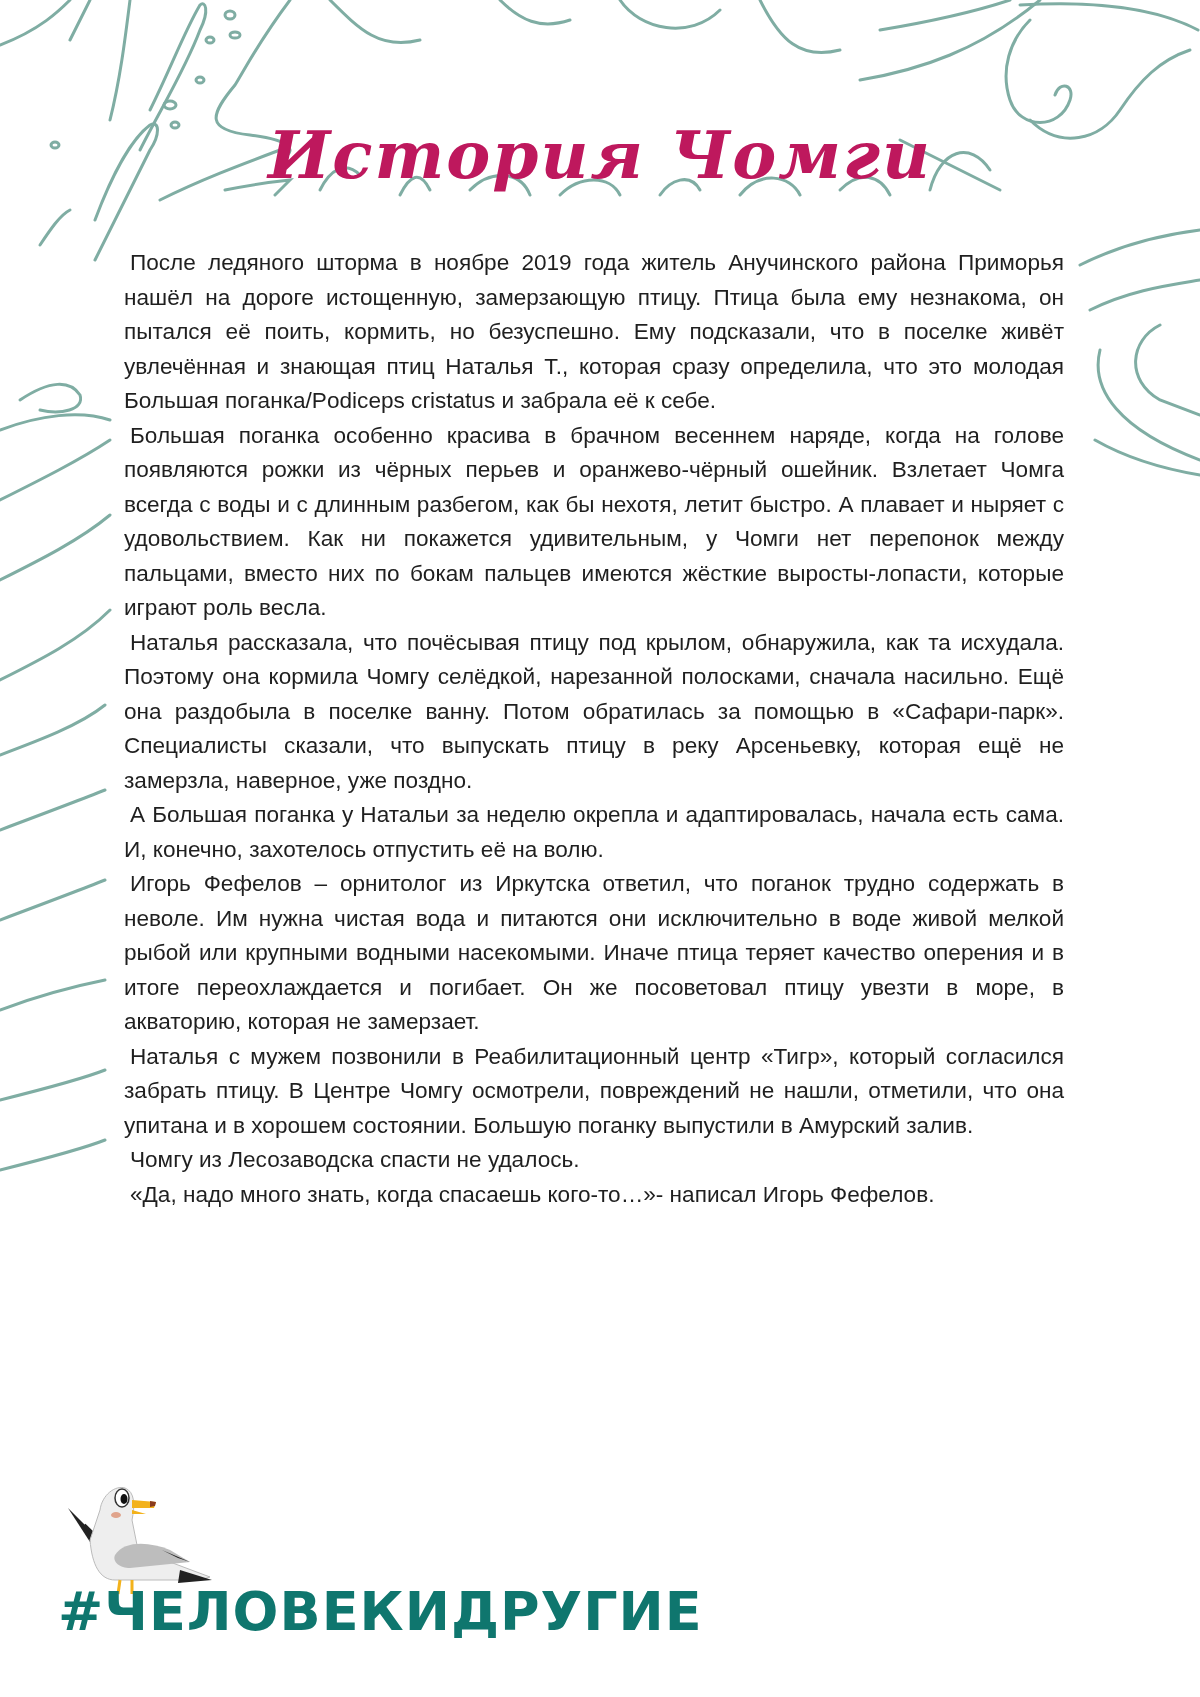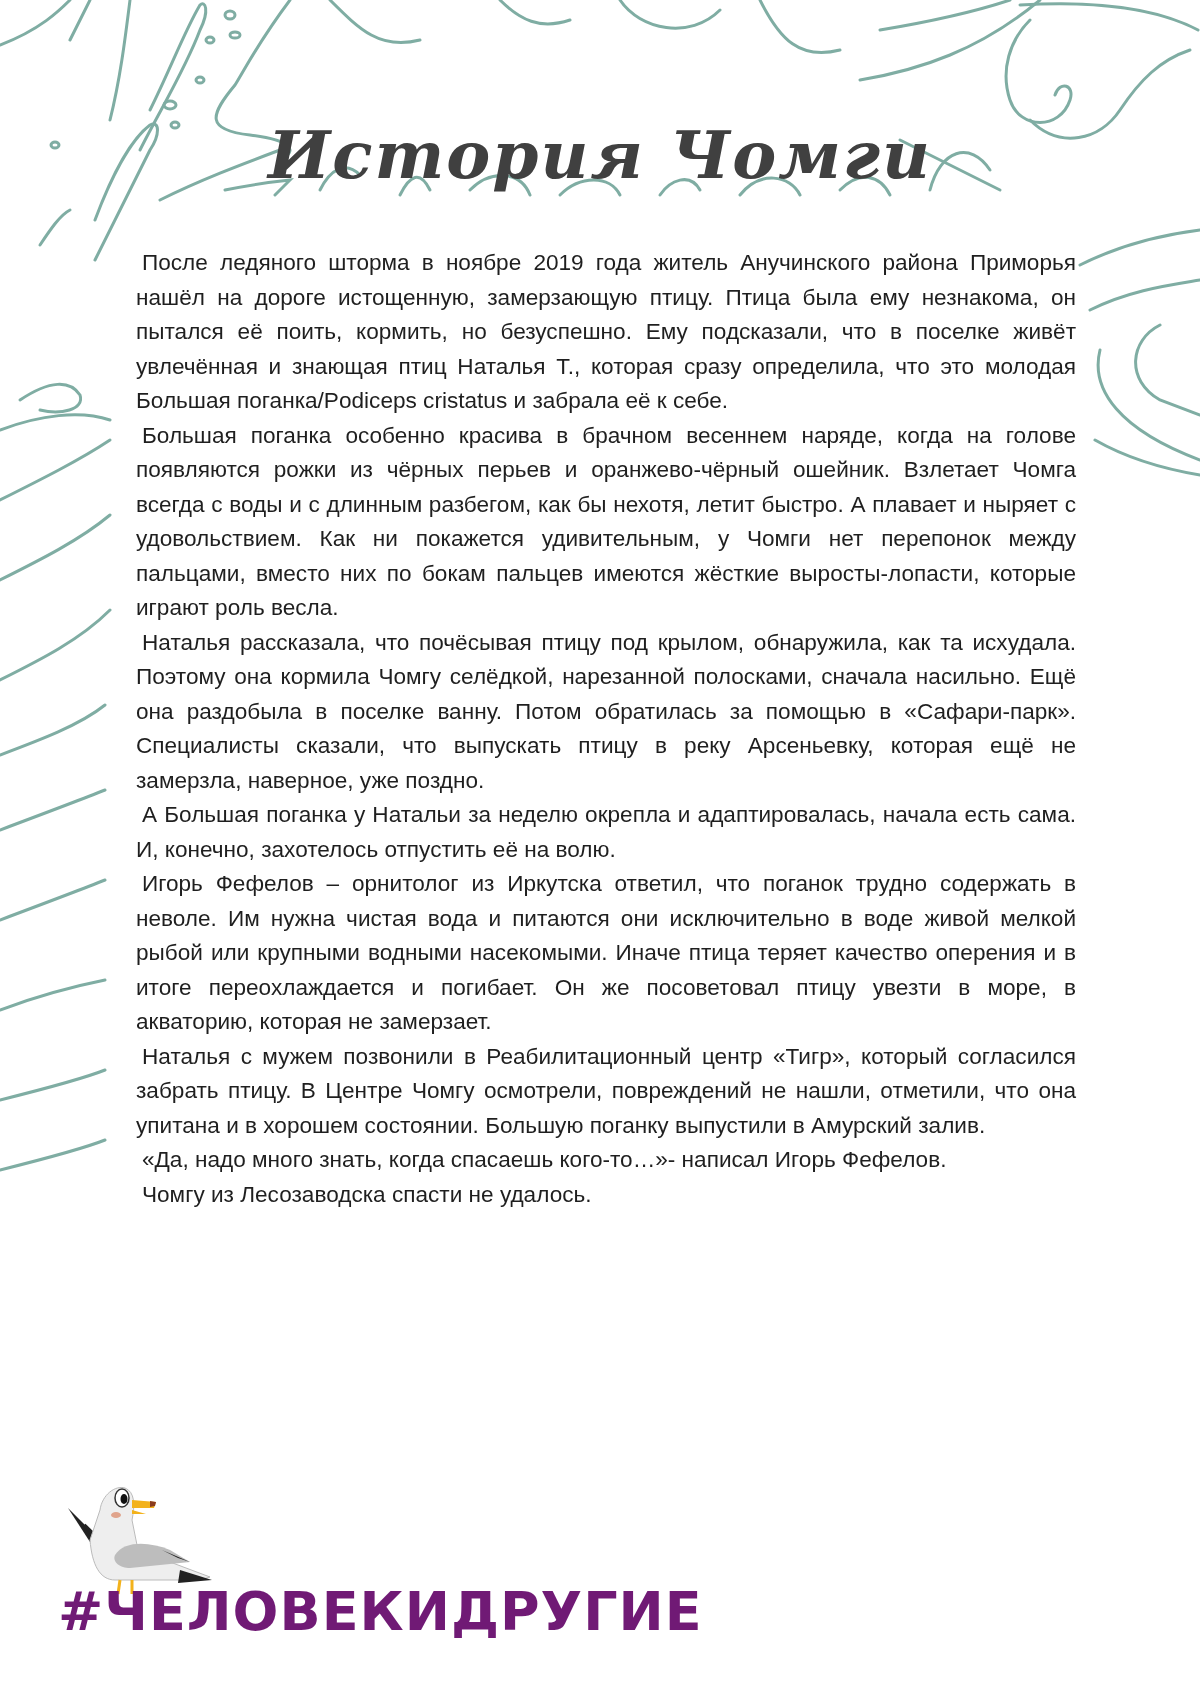--- a/index.html
+++ b/index.html
@@ -6,38 +6,38 @@
   body {
     width: 1200px; height: 1697px; position: relative; overflow: hidden;
     background: #ffffff;
     font-family: "Liberation Sans", sans-serif;
   }
   .ornament { position: absolute; left: 0; top: 0; width: 1200px; height: 1697px; pointer-events: none; }
   .ornament path, .ornament ellipse { fill: none; stroke: #7fada3; stroke-width: 3; stroke-linecap: round; }
   .title {
     position: absolute; left: 0; right: 0; top: 72px; text-align: center;
     font-family: "DejaVu Serif", serif; font-style: italic; font-weight: bold;
-    font-size: 66px; color: #404040; letter-spacing: 2px;
+    font-size: 66px; color: #be185d; letter-spacing: 2px;
   }
   .story {
-    position: absolute; left: 136px; top: 246px; width: 940px;
+    position: absolute; left: 124px; top: 246px; width: 940px;
     font-family: "Liberation Sans", sans-serif;
     font-size: 22.6px; line-height: 34.5px; color: #1f1f1f;
     text-align: justify;
   }
   .story p { margin: 0; text-indent: 6px; hyphens: auto; }
   .credits {
     position: absolute; right: 127px; top: 1466px; text-align: right;
     font-family: "DejaVu Sans", sans-serif; font-weight: bold;
     font-size: 21px; line-height: 32px; color: #111;
   }
   .hashtag {
     position: absolute; left: 58px; top: 1580px;
     font-family: "DejaVu Sans", sans-serif; font-weight: bold;
-    font-size: 54px; color: #701a75; letter-spacing: 1px;
+    font-size: 54px; color: #0f766e; letter-spacing: 1px;
   }
   .mascot { position: absolute; left: 60px; top: 1480px; width: 160px; height: 115px; }
 </style>
 </head>
 <body>
 
 <svg class="ornament" viewBox="0 0 1200 1697">
 
   <path d="M0,45 C40,30 60,10 70,0"></path>
   <path d="M70,40 C80,20 85,10 90,0"></path>
@@ -97,22 +97,22 @@
 
 <h1 class="title">История Чомги</h1>
 
 <div class="story">
   <p>После ледяного шторма в ноябре 2019 года житель Анучинского района При­морья нашёл на дороге истощенную, замерзающую птицу. Птица была ему не­знакома, он пытался её поить, кормить, но безуспешно. Ему подсказали, что в поселке живёт увлечённая и знающая птиц Наталья Т., которая сразу определи­ла, что это молодая Большая поганка/Podiceps cristatus и забрала её к себе.</p>
   <p>Большая поганка особенно красива в брачном весеннем наряде, когда на голове появляются рожки из чёрных перьев и оранжево-чёрный ошейник. Взле­тает Чомга всегда с воды и с длинным разбегом, как бы нехотя, летит быстро. А плавает и ныряет с удовольствием. Как ни покажется удивительным, у Чомги нет перепонок между пальцами, вместо них по бокам пальцев имеются жёсткие вы­росты-лопасти, которые играют роль весла.</p>
   <p>Наталья рассказала, что почёсывая птицу под крылом, обнаружила, как та исху­дала. Поэтому она кормила Чомгу селёдкой, нарезанной полосками, сначала насильно. Ещё она раздобыла в поселке ванну. Потом обратилась за помощью в «Сафари-парк». Специалисты сказали, что выпускать птицу в реку Арсеньевку, которая ещё не замерзла, наверное, уже поздно.</p>
   <p>А Большая поганка у Натальи за неделю окрепла и адаптировалась, начала есть сама. И, конечно, захотелось отпустить её на волю.</p>
   <p>Игорь Фефелов – орнитолог из Иркутска ответил, что поганок трудно содержать в неволе. Им нужна чистая вода и питаются они исключительно в воде живой мелкой рыбой или крупными водными насекомыми. Иначе птица теряет каче­ство оперения и в итоге переохлаждается и погибает. Он же посоветовал птицу увезти в море, в акваторию, которая не замерзает.</p>
   <p>Наталья с мужем позвонили в Реабилитационный центр «Тигр», который согла­сился забрать птицу. В Центре Чомгу осмотрели, повреждений не нашли, отме­тили, что она упитана и в хорошем состоянии. Большую поганку выпустили в Амурский залив.</p>
+  <p>Чомгу из Лесозаводска спасти не удалось.</p>
   <p>«Да, надо много знать, когда спасаешь кого-то…»- написал Игорь Фефелов.</p>
-  <p>Чомгу из Лесозаводска спасти не удалось.</p>
 </div>
 
 <div class="credits">
 </div>
 
 <svg class="mascot" viewBox="0 0 160 115">
 
   <polygon points="8,28 38,58 30,62" fill="#222"></polygon>
   <rect x="22" y="48" width="14" height="4" transform="rotate(45 29 50)" fill="#222"></rect>
 

